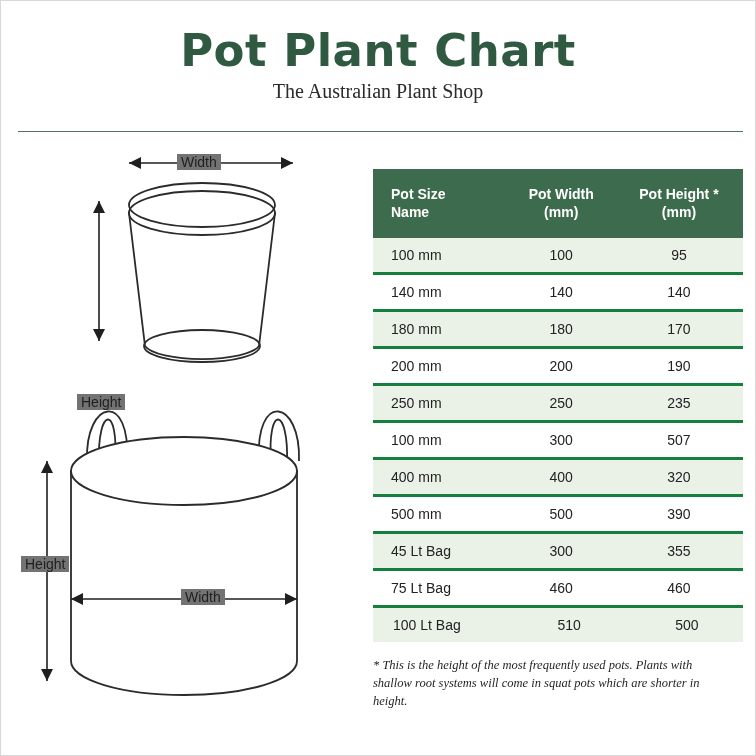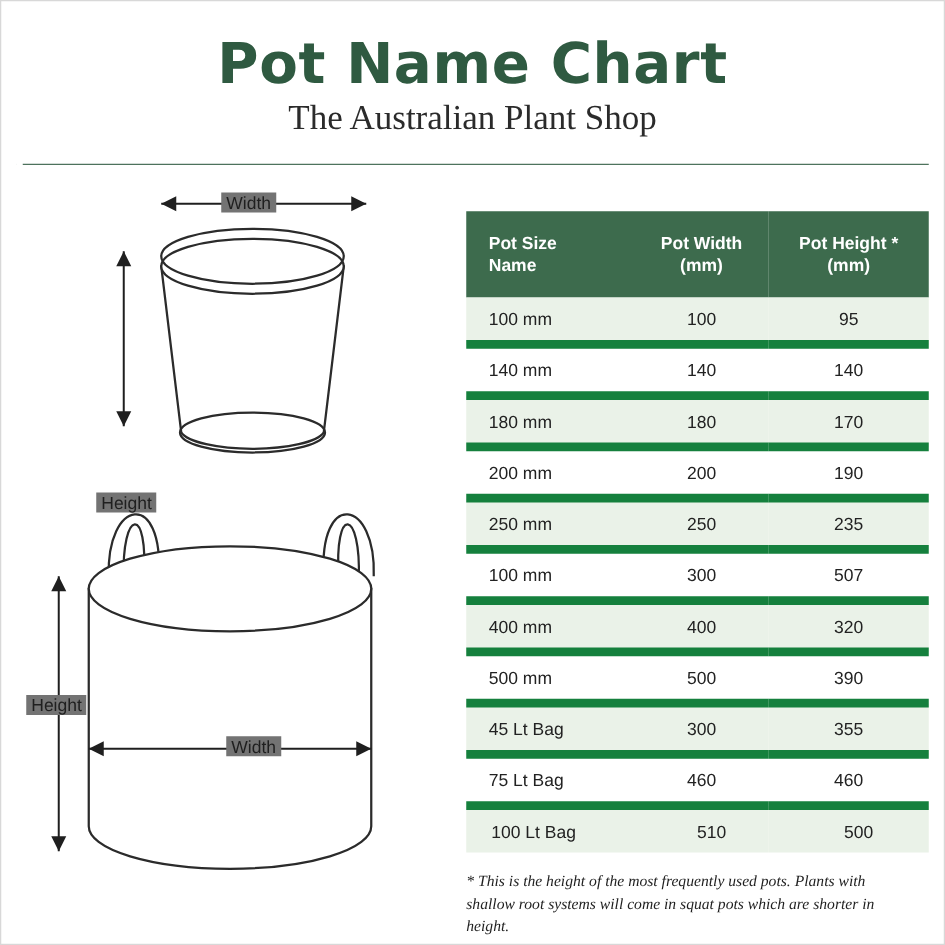--- a/index.html
+++ b/index.html
@@ -31,21 +31,21 @@
     font-family: "DejaVu Sans", sans-serif;
     font-weight: bold;
     font-size: 45px;
     letter-spacing: 0.5px;
     color: #2f5a41;
     line-height: 1.05;
     margin: 0;
   }
   .subtitle {
     font-family: "Liberation Serif", serif;
-    font-size: 28px;
+    font-size: 20px;
     color: #2b2b2b;
     margin: 6px 0 0 0;
     line-height: 1.1;
   }
   .header-rule {
     position: absolute;
     top: 130px;
     left: 12px;
     right: 12px;
     height: 1px;
@@ -116,21 +116,21 @@
     font-size: 14px;
     padding: 17px 4px;
     line-height: 1.25;
     text-align: center;
     border: none;
   }
   table.size-table th:first-child { text-align: left; padding-left: 18px; }
   table.size-table td {
     padding: 9px 4px;
     text-align: center;
-    border-bottom: 7px solid #15803d;
+    border-bottom: 3px solid #15803d;
     color: #222222;
     font-size: 14px;
   }
   table.size-table td:first-child { text-align: left; padding-left: 18px; }
   table.size-table tbody tr:nth-child(odd) { background: #eaf2e8; }
   table.size-table tbody tr:nth-child(even) { background: #ffffff; }
   table.size-table tbody tr:last-child td { border-bottom: none; padding-left: 20px; }
 
   .footnote {
     margin-top: 14px;
@@ -141,21 +141,21 @@
     line-height: 1.45;
     color: #1f1f1f;
   }
 </style>
 </head>
 <body>
 
 <div class="page">
 
   <div class="header">
-    <h1 class="title">Pot Name Chart</h1>
+    <h1 class="title">Pot Plant Chart</h1>
     <div class="subtitle">The Australian Plant Shop</div>
   </div>
   <div class="header-rule"></div>
 
   <div class="content">
 
     <div class="left-col">
 
       <svg class="diagram" width="356" height="600" viewBox="0 0 356 600">
 

